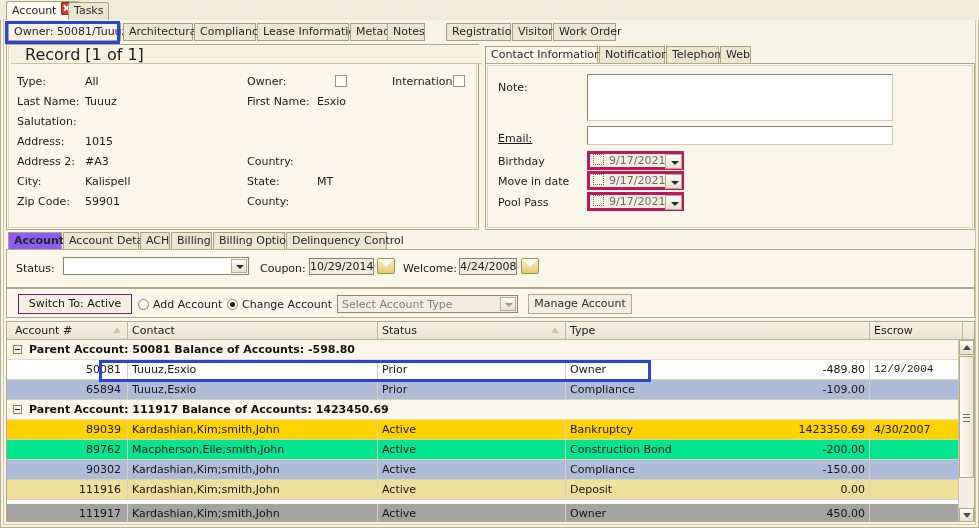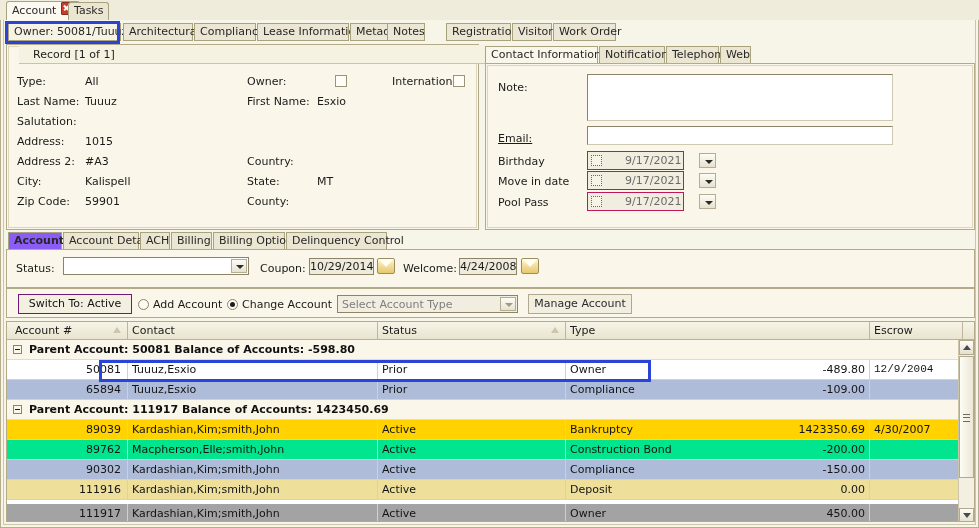--- a/index.html
+++ b/index.html
@@ -126,27 +126,27 @@
     border: 1px solid #b2aa8b;
     background: #faf7ea;
   }
   .panel-in {
     position: absolute;
     left: 1px; top: 1px; right: 1px; bottom: 1px;
     border: 1px solid #ddd6bd;
   }
   .record-bar {
     position: absolute;
-    left: 12px; top: 0;
+    left: 4px; top: 0;
     height: 19px;
     width: 100%;
     box-sizing: border-box;
     background: #f6f2e2;
     border-bottom: 1px solid #cbc3a6;
-    font-size: 11px;
+    font-size: 16px;
     line-height: 19px;
     padding-left: 14px;
     color: #1d1d1d;
   }
   .fld-label {
     position: absolute;
     font-size: 11px;
     color: #1a1a1a;
     white-space: nowrap;
   }
@@ -192,25 +192,23 @@
     border-top: 1px solid #8b8469;
     border-left: 1px solid #8b8469;
     border-right: 1px solid #cfc9b2;
     border-bottom: 1px solid #cfc9b2;
     background: #ffffff;
   }
   .datebox {
     position: absolute;
     box-sizing: border-box;
     height: 19px;
-    border: 1px solid #be185d;
+    border: 3px solid #be185d;
     background: #f1eee0;
     display: flex;
-    align-items: center;
-    gap: 18px;
   }
   .datebox .dchk {
     width: 11px; height: 11px;
     margin-left: 3px;
     box-sizing: border-box;
     border: 1px dotted #6d6750;
     background: #f6f3e7;
     flex: 0 0 auto;
   }
   .datebox .dtxt {

